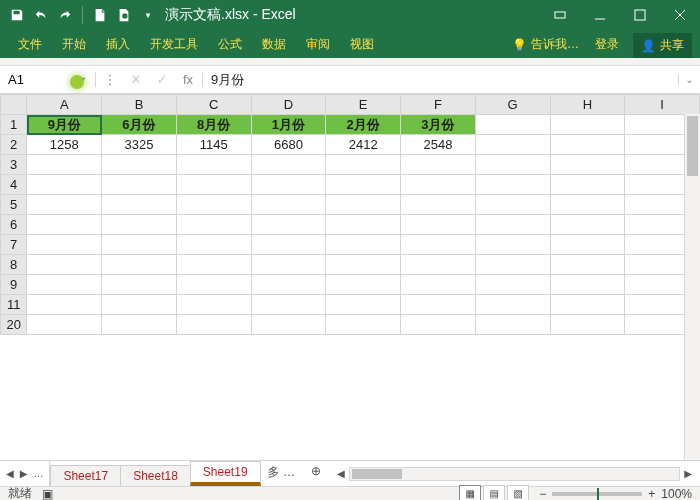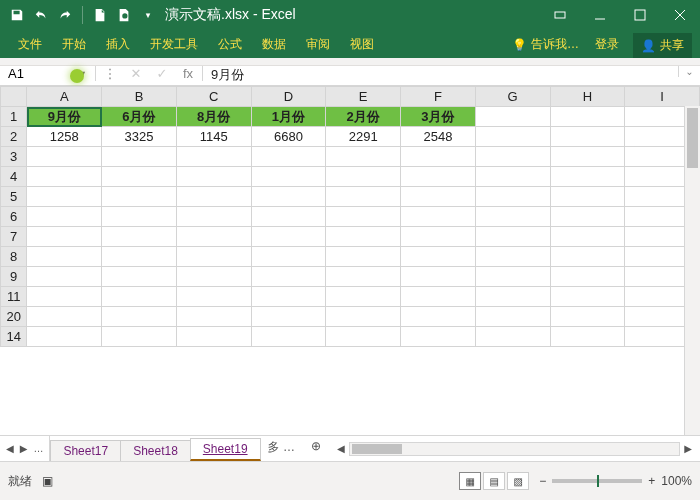--- a/index.html
+++ b/index.html
@@ -17,21 +17,21 @@
 
 .ribbon-tabs { background: #217346; height: 28px; display: flex; align-items: flex-end; color: #fde047; font-size: 12px; padding: 0 8px; }
 .ribbon-tabs .tab { padding: 5px 10px; cursor: default; }
 .ribbon-tabs .tab.file { background: #217346; }
 .ribbon-tabs .spacer { flex: 1; }
 .ribbon-tabs .tell { display: flex; align-items: center; gap: 4px; padding: 5px 6px; }
 .ribbon-tabs .share { background: #185c37; margin-left: 4px; padding: 4px 8px; display:flex; align-items:center; gap:4px;}
 
 .collapsed-strip { height: 8px; background: #f3f2f1; border-bottom: 1px solid #e1dfdd; }
 
-.namebox-row { height: 20px; background: #fff; border-bottom: 1px solid #d6d6d6; display: flex; align-items: flex-start; font-size: 13px; }
+.namebox-row { height: 28px; background: #fff; border-bottom: 1px solid #d6d6d6; display: flex; align-items: center; font-size: 13px; }
 .namebox { width: 96px; border-right: 1px solid #d6d6d6; display: flex; align-items: center; padding: 0 8px; position: relative; }
 .namebox .nb-text { flex: 1; }
 .namebox .nb-caret { color: #666; font-size: 9px; }
 .namebox .hl { position:absolute; left:70px; top:3px; width:14px; height:14px; border-radius:50%; background:#9acd32; box-shadow:0 0 6px 2px rgba(154,205,50,0.45); }
 .fx-btns { display: flex; align-items: center; border-right: 1px solid #d6d6d6; padding: 0 6px; color: #888; gap: 10px; font-size: 13px; }
 .fx-btns span { display:inline-flex; width:16px; justify-content:center; }
 .fx-btns .disabled { color: #ccc; }
 .formula-bar { flex: 1; display: flex; align-items: center; padding: 0 8px; color: #222; }
 .fb-expand { width: 22px; display:flex; align-items:center; justify-content:center; color:#888; font-size:10px; border-left:1px solid #d6d6d6;}
 
@@ -46,29 +46,29 @@
 td.cell.center { text-align: center; }
 td.hcell { background: #6fbf44; color: #fff; text-align: center; font-weight: bold; font-size: 13px; height:20px; }
 td.hcell.active { outline: 2px solid #217346; outline-offset: -2px; }
 .scroll-v { position:absolute; right:0; top:20px; bottom:0; width:16px; background:#f3f2f1; border-left:1px solid #d6d6d6;}
 .scroll-v .thumb { position:absolute; top:2px; left:2px; right:2px; height:60px; background:#c1c1c1;}
 
 .tabs-row { height: 26px; border-top: 1px solid #d6d6d6; display: flex; align-items: stretch; font-size: 12px; background:#fff; }
 .tab-nav { display:flex; align-items:center; padding:0 6px; gap:6px; color:#555; border-right:1px solid #d6d6d6;}
 .tab-nav span { font-size:10px; }
 .sheet-tabs { display:flex; align-items:flex-end; }
-.sheet-tab { padding: 3px 12px; border: 1px solid #ccc; border-bottom: none; background: #f3f2f1; margin-right: -1px; color:#701a75; }
-.sheet-tab.active { background: #fff; border-bottom: 2px solid #a16207; position:relative; z-index:1;text-decoration:underline; }
+.sheet-tab { padding: 3px 12px; border: 1px solid #ccc; border-bottom: none; background: #f3f2f1; margin-right: -1px; color:#b91c1c; }
+.sheet-tab.active { background: #fff; border-bottom: 4px solid #a16207; position:relative; z-index:1; }
 .sheet-add { padding: 3px 8px; color:#555; }
 .hscroll { flex:1; display:flex; align-items:center; padding:0 4px; }
 .hscroll .track { flex:1; height:14px; background:#f3f2f1; border:1px solid #d6d6d6; position:relative;}
 .hscroll .track .thumb { position:absolute; left:2px; top:1px; bottom:1px; width:50px; background:#c1c1c1;}
 .hscroll .arrow { width:16px; text-align:center; color:#555; font-size:10px;}
 
-.statusbar { height: 39px; background: #f3f2f1; border-top:1px solid #d6d6d6; display:flex; align-items:center; font-size:12px; color:#444; padding:0 8px; gap:10px;}
+.statusbar { height: 14px; background: #f3f2f1; border-top:1px solid #d6d6d6; display:flex; align-items:center; font-size:12px; color:#444; padding:0 8px; gap:10px;}
 .statusbar .spacer { flex:1; }
 .view-btns { display:flex; gap:2px;}
 .view-btns .vb { width:22px; height:18px; border:1px solid #ccc; background:#fff; display:flex; align-items:center; justify-content:center; font-size:10px; }
 .view-btns .vb.active { border-color:#888; }
 .zoom { display:flex; align-items:center; gap:6px;}
 .zoom .slider { width:90px; height:4px; background:#c1c1c1; position:relative;}
 .zoom .slider::before { content:""; position:absolute; left:45px; top:-4px; width:2px; height:12px; background:#217346;}
 </style>
 </head>
 <body>
@@ -196,21 +196,21 @@
           <td class="cell"></td>
           <td class="cell"></td>
           <td class="cell"></td>
         </tr>
         <tr>
           <th class="rowh">2</th>
           <td class="cell center">1258</td>
           <td class="cell center">3325</td>
           <td class="cell center">1145</td>
           <td class="cell center">6680</td>
-          <td class="cell center">2291</td>
+          <td class="cell center">2412</td>
           <td class="cell center">2548</td>
           <td class="cell"></td>
           <td class="cell"></td>
           <td class="cell"></td>
         </tr>
         <tr>
           <th class="rowh">3</th>
           <td class="cell"></td>
           <td class="cell"></td>
           <td class="cell"></td>
@@ -300,32 +300,20 @@
           <td class="cell"></td>
           <td class="cell"></td>
           <td class="cell"></td>
           <td class="cell"></td>
           <td class="cell"></td>
           <td class="cell"></td>
           <td class="cell"></td>
         </tr>
         <tr>
           <th class="rowh">20</th>
-          <td class="cell"></td>
-          <td class="cell"></td>
-          <td class="cell"></td>
-          <td class="cell"></td>
-          <td class="cell"></td>
-          <td class="cell"></td>
-          <td class="cell"></td>
-          <td class="cell"></td>
-          <td class="cell"></td>
-        </tr>
-        <tr>
-          <th class="rowh">14</th>
           <td class="cell"></td>
           <td class="cell"></td>
           <td class="cell"></td>
           <td class="cell"></td>
           <td class="cell"></td>
           <td class="cell"></td>
           <td class="cell"></td>
           <td class="cell"></td>
           <td class="cell"></td>
         </tr>

